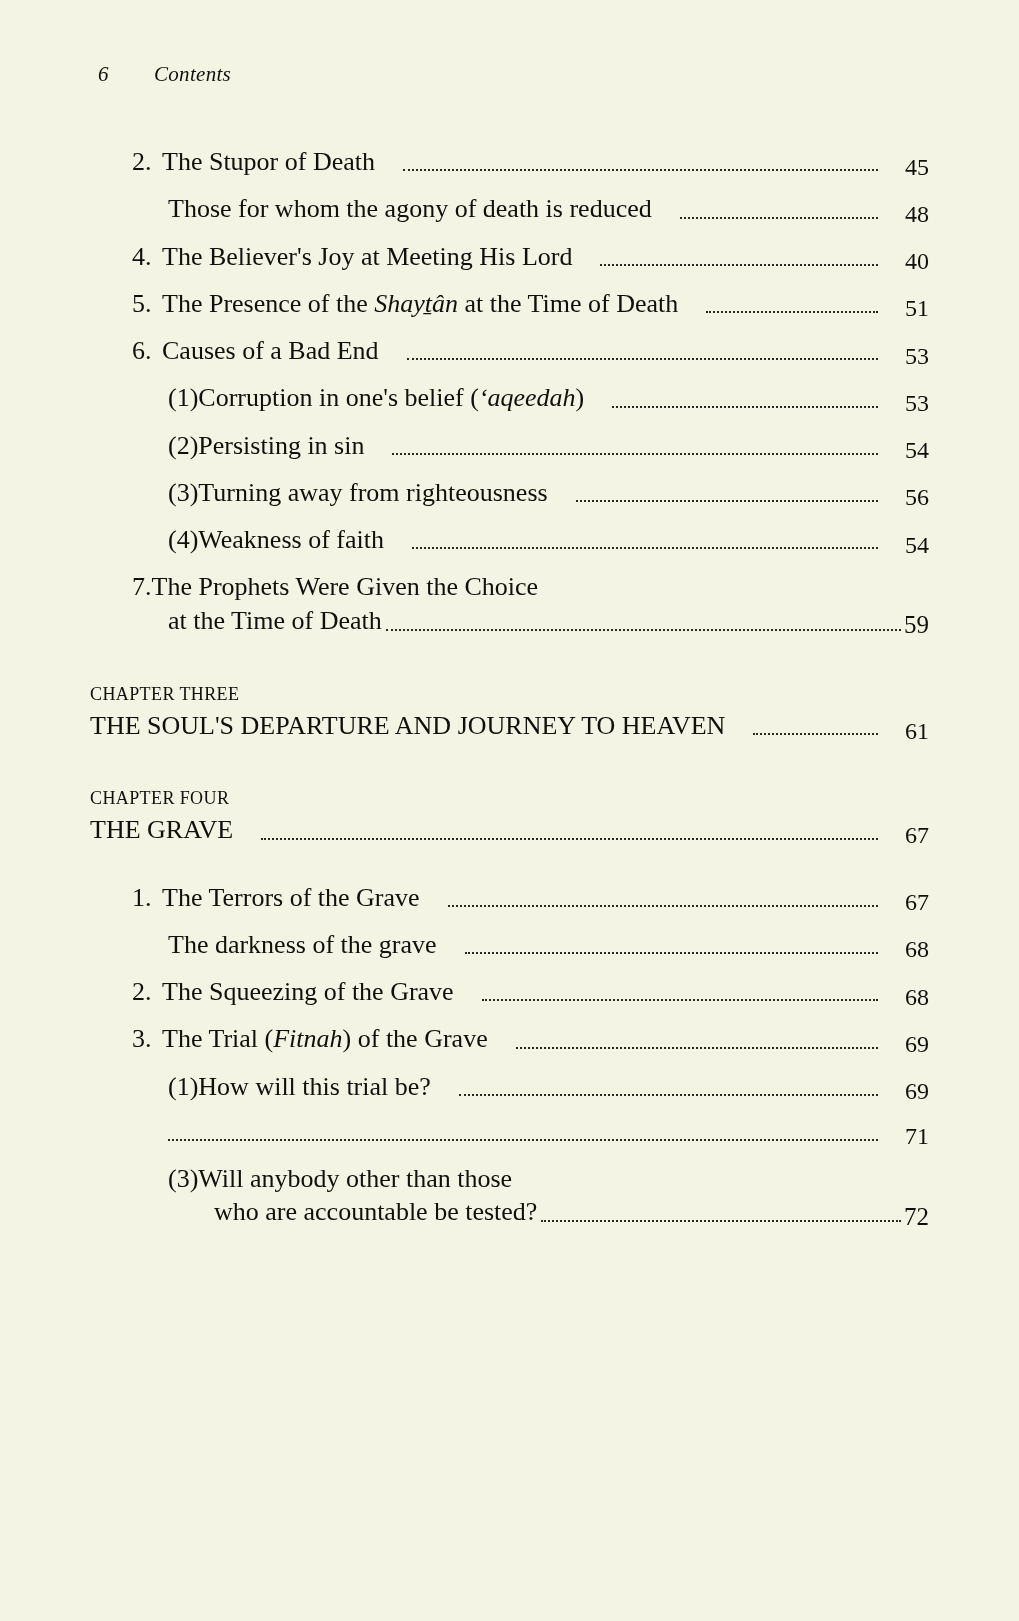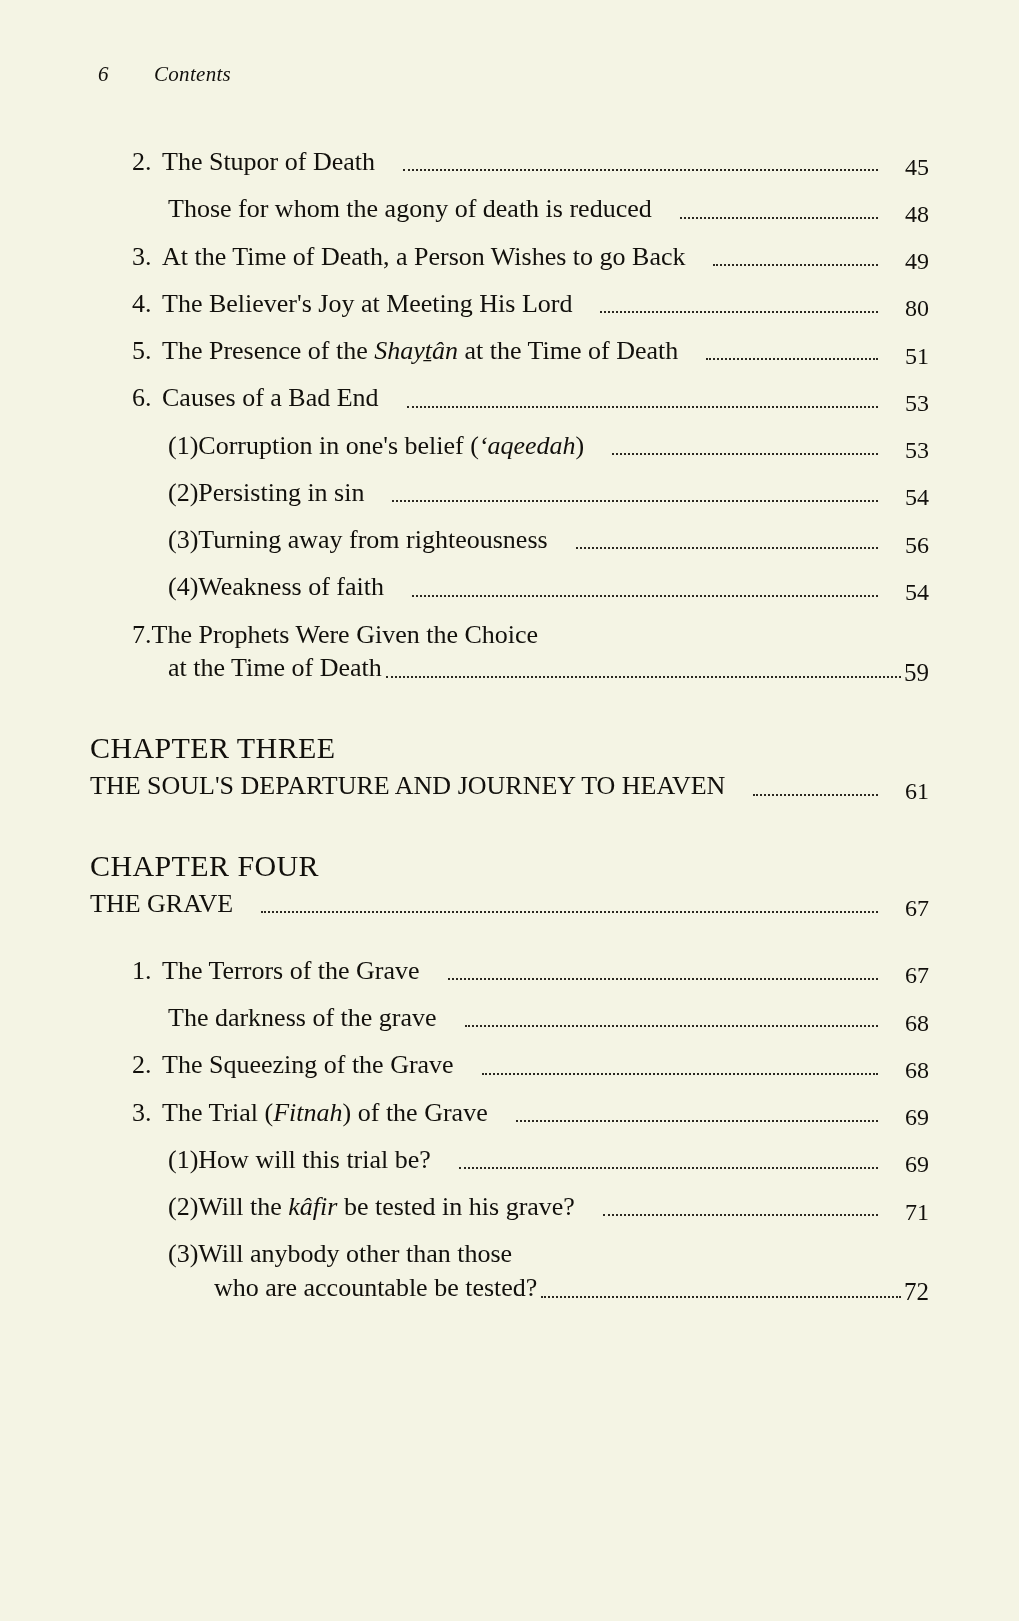--- a/index.html
+++ b/index.html
@@ -107,21 +107,21 @@
     height: 1px;
   }
   .multi .line2 .pg { flex: 0 0 auto; padding-left: 3px; font-size: 25px; transform: translateY(4px); }
 
   
   .chapter-block {
     margin-top: 46px;
     margin-bottom: 34px;
   }
   .chapter-label {
-    font-size: 30px;
+    font-size: 18px;
     letter-spacing: 0.4px;
     margin-bottom: 4px;
   }
 </style>
 </head>
 <body>
 
 <div class="page">
 
   <div class="running-head">
@@ -134,28 +134,23 @@
         <span class="txt"><span class="num">2.</span>The Stupor of Death</span>
         <span class="leader"></span>
         <span class="pg">45</span>
       </div>
       <div class="entry lvl-sub">
         <span class="txt">Those for whom the agony of death is reduced</span>
         <span class="leader"></span>
         <span class="pg">48</span>
       </div>
       <div class="entry lvl-num">
-        <span class="txt"><span class="num">3.</span>At the Time of Death, a Person Wishes to go Back</span>
-        <span class="leader"></span>
-        <span class="pg">49</span>
-      </div>
-      <div class="entry lvl-num">
         <span class="txt"><span class="num">4.</span>The Believer's Joy at Meeting His Lord</span>
         <span class="leader"></span>
-        <span class="pg">80</span>
+        <span class="pg">40</span>
       </div>
       <div class="entry lvl-num">
         <span class="txt"><span class="num">5.</span>The Presence of the <span class="ital">Shayṯân</span> at the Time of Death</span>
         <span class="leader"></span>
         <span class="pg">51</span>
       </div>
       <div class="entry lvl-num">
         <span class="txt"><span class="num">6.</span>Causes of a Bad End</span>
         <span class="leader"></span>
         <span class="pg">53</span>
@@ -223,21 +218,20 @@
         <span class="txt"><span class="num">3.</span>The Trial (<span class="ital">Fitnah</span>) of the Grave</span>
         <span class="leader"></span>
         <span class="pg">69</span>
       </div>
       <div class="entry lvl-paren">
         <span class="txt"><span class="num">(1)</span>How will this trial be?</span>
         <span class="leader"></span>
         <span class="pg">69</span>
       </div>
       <div class="entry lvl-paren">
-        <span class="txt"><span class="num">(2)</span>Will the <span class="ital">kâfir</span> be tested in his grave?</span>
         <span class="leader"></span>
         <span class="pg">71</span>
       </div>
       <div class="multi lvl-paren">
         <div class="line1"><span class="num">(3)</span>Will anybody other than those</div>
         <div class="line2" style="margin-left: 46px;">
           <span class="txt">who are accountable be tested?</span>
           <span class="leader"></span>
           <span class="pg">72</span>
         </div>

